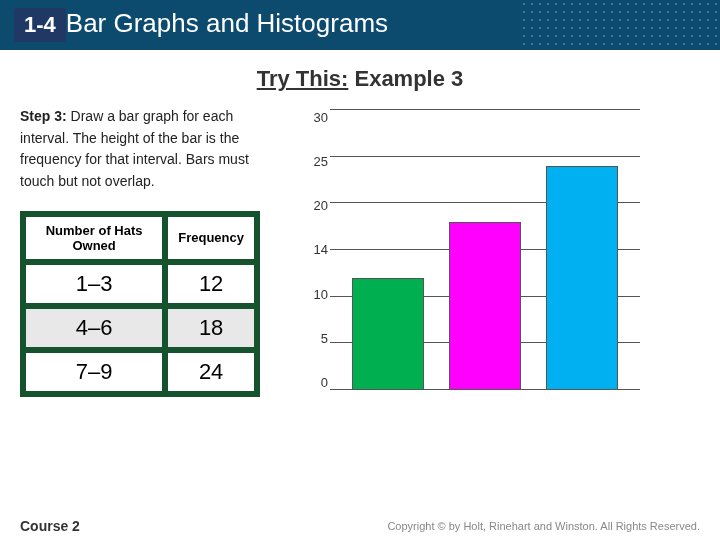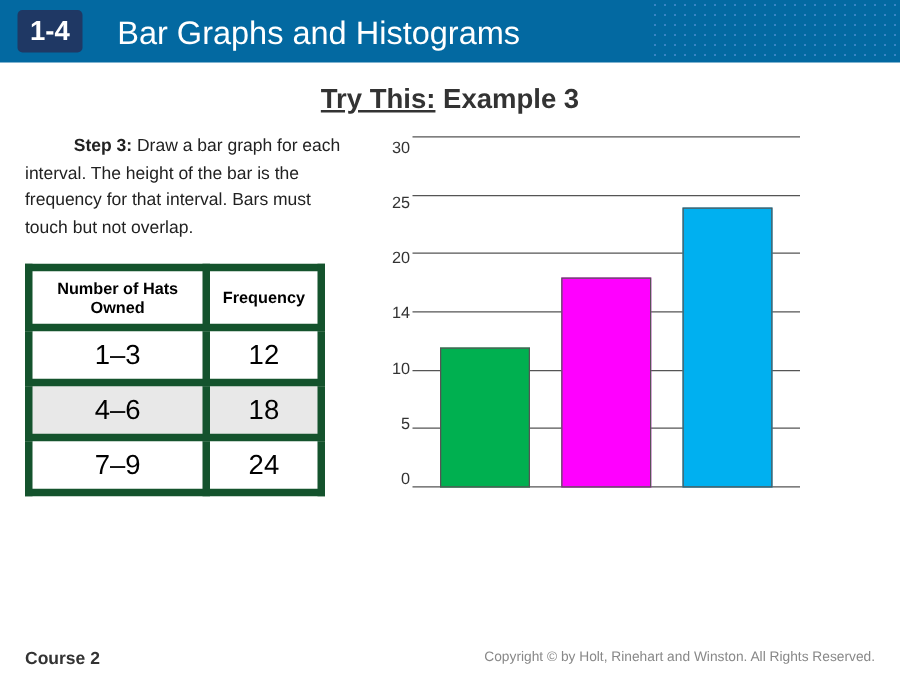--- a/index.html
+++ b/index.html
@@ -6,25 +6,25 @@
     body {
       width: 720px;
       height: 540px;
       font-family: Arial, sans-serif;
       background: #fff;
       overflow: hidden;
     }
 
     
     .header {
-      background: #0369a1;
-      display: flex;
-      align-items: flex-end;
+      background: #0c4a6e;
+      display: flex;
+      align-items: flex-start;
       padding: 8px 14px;
-      gap: 28px;
+      gap: 0;
     }
     .header-badge {
       background: #1F3864;
       color: #fff;
       font-size: 22px;
       font-weight: bold;
       padding: 4px 10px;
       border-radius: 4px;
     }
     .header-title {
@@ -73,21 +73,20 @@
     }
 
     .step-text {
       font-size: 14px;
       line-height: 1.55;
       color: #222;
       margin-bottom: 18px;
     }
     .step-text strong {
       font-weight: bold;
-      margin-left: 39px;
     }
 
     
     .data-table {
       border-collapse: collapse;
       width: 240px;
       font-size: 15px;
     }
     .data-table th, .data-table td {
       border: 6px solid #14532d;

